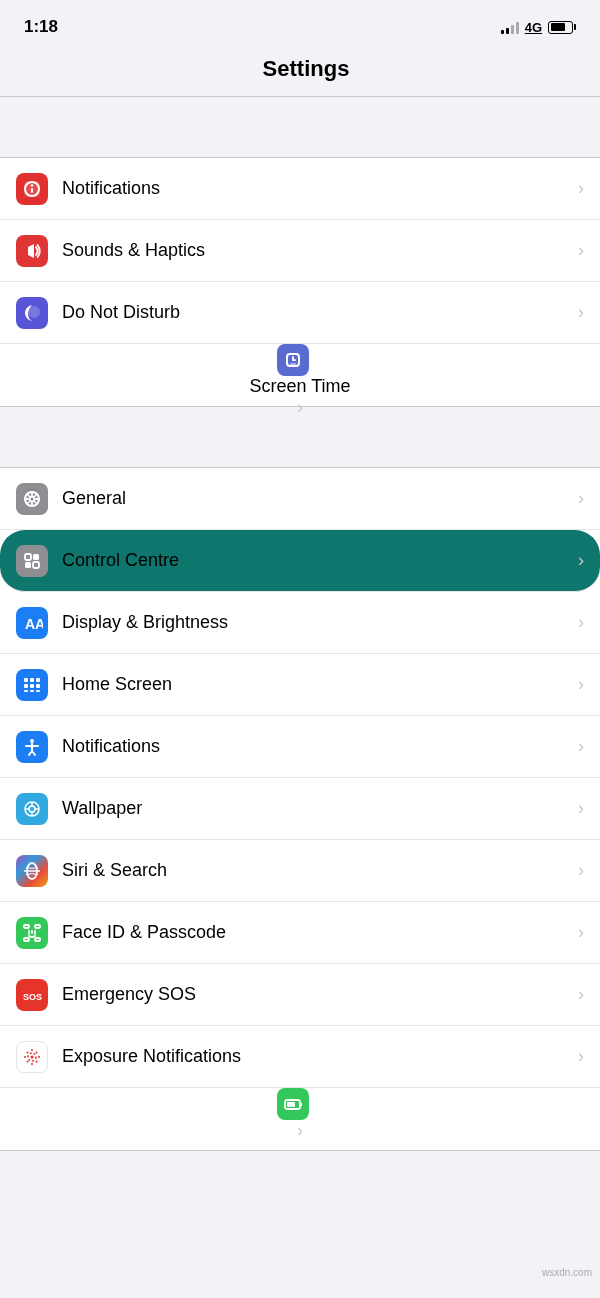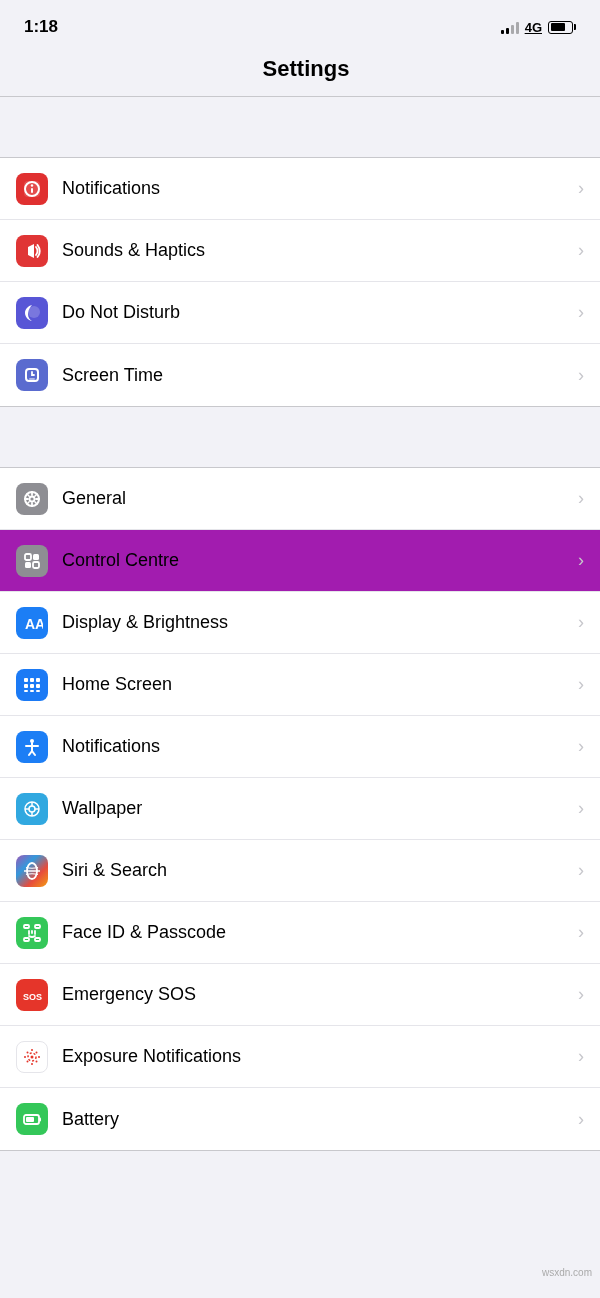--- a/index.html
+++ b/index.html
@@ -114,23 +114,25 @@
       align-items: center;
       padding: 0 16px 0 16px;
       height: 62px;
       background: #fff;
       border-bottom: 1px solid #e5e5ea;
       position: relative;
       cursor: pointer;
     }
     .settings-row:last-child {
       border-bottom: none;
+      flex-direction: column;
     }
     .settings-row.highlighted {
-      background: #a21caf;
+      background: #0f766e;
+      border-radius: 25px;
     }
 
     .row-icon {
       width: 32px;
       height: 32px;
       border-radius: 8px;
       display: flex;
       align-items: center;
       justify-content: center;
       margin-right: 14px;
@@ -412,19 +414,18 @@
   </div>
 
   <div class="settings-row" style="border-bottom:none;">
     <div class="row-icon icon-green2">
       <svg width="22" height="22" viewBox="0 0 22 22" fill="none">
         <rect x="3" y="7" width="15" height="9" rx="2" stroke="white" stroke-width="1.8" fill="none"></rect>
         <rect x="18" y="9.5" width="2" height="4" rx="1" fill="white"></rect>
         <rect x="5" y="9" width="8" height="5" rx="1" fill="white"></rect>
       </svg>
     </div>
-    <span class="row-label">Battery</span>
     <span class="row-chevron">›</span>
   </div>
 
 </div>
 
 <div class="watermark">wsxdn.com</div>
 
 </body></html>

